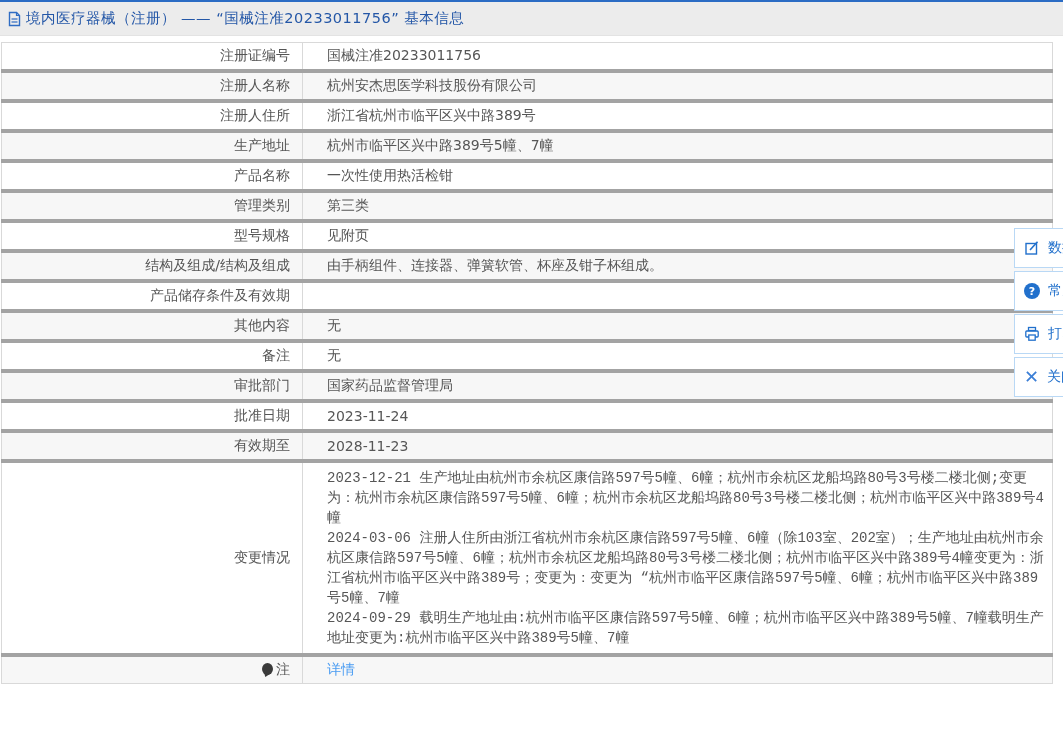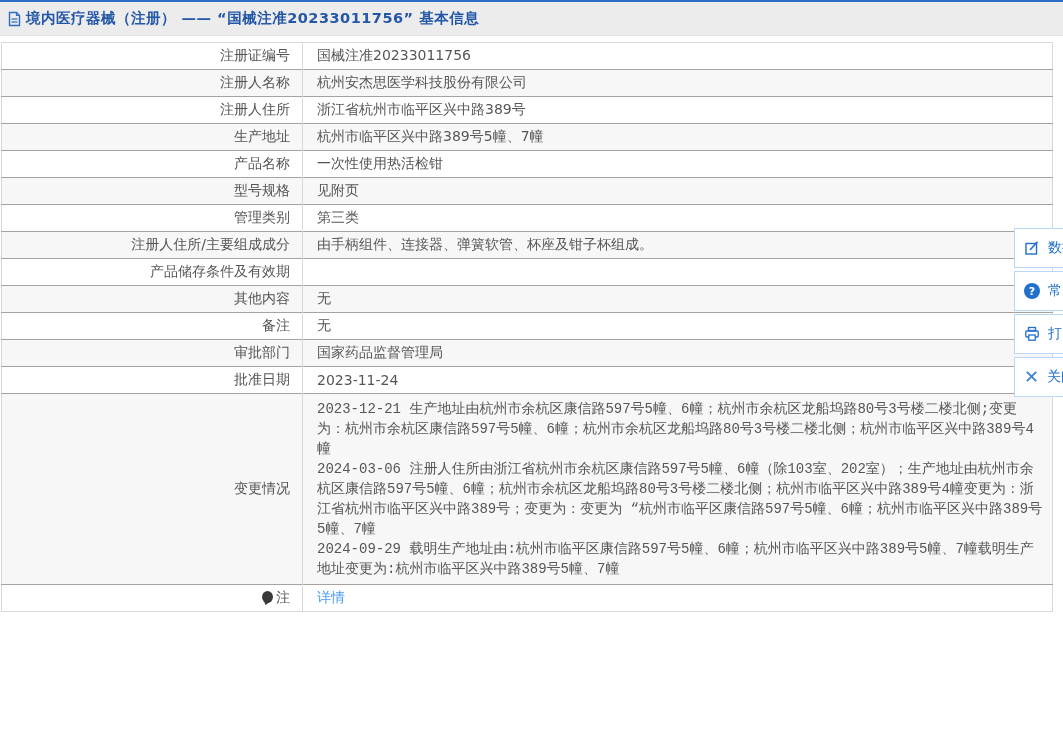--- a/index.html
+++ b/index.html
@@ -11,48 +11,48 @@
     font-family: "DejaVu Sans", "Liberation Sans", sans-serif;
   }
   .top-accent { height: 2px; background: #2b6cc4; width: 100%; }
   .page-header {
     height: 33px; background: #ececec;
     display: flex; align-items: center;
     padding-left: 7px; gap: 4px;
     border-bottom: 1px solid #e3e3e3;
   }
   .page-header .title {
-    color: #2457a7; font-size: 14.5px; font-weight: bold;
+    color: #2457a7; font-size: 14.5px; font-weight: normal;
     letter-spacing: 0.5px;
   }
   .doc-icon { display: inline-flex; }
   table.reg-table {
     border-collapse: collapse;
     margin: 6px 0 0 1px;
     width: 1052px;
     table-layout: fixed;
     border: 1px solid #d9d9d9;
     font-size: 14px;
     color: #565656;
   }
   table.reg-table tr { height: 19px; }
   table.reg-table tr:nth-child(even) { background: #f7f7f7; }
   table.reg-table tr:nth-child(odd) { background: #ffffff; }
-  table.reg-table tr + tr td { border-top: 1px solid #a3a3a3; }
+  table.reg-table tr + tr td { border-top: 4px solid #a3a3a3; }
   td.cell-label {
     width: 284px;
     text-align: right;
     padding: 4px 12px 4px 4px;
     border-right: 1px solid #d9d9d9;
     vertical-align: middle;
     color: #555555;
   }
   td.cell-value {
     text-align: left;
-    padding: 4px 8px 4px 14px;
+    padding: 4px 8px 4px 24px;
     vertical-align: middle;
     color: #565656;
   }
   td.cell-value.multi { padding-top: 5px; padding-bottom: 5px; }
   .para { line-height: 20px; font-family: Liberation Mono, monospace; }
   a.detail-link { color: #4a9cf2; text-decoration: none; font-size: 14px; }
   .balloon-icon {
     display: inline-block; width: 11px; height: 12px;
     background: #3a3a3a; border-radius: 50% 50% 50% 50%;
     position: relative; margin-right: 3px; vertical-align: -1px;
@@ -122,29 +122,29 @@
       </tr>
       <tr>
         <td class="cell-label">生产地址</td>
         <td class="cell-value">杭州市临平区兴中路389号5幢、7幢</td>
       </tr>
       <tr>
         <td class="cell-label">产品名称</td>
         <td class="cell-value">一次性使用热活检钳</td>
       </tr>
       <tr>
+        <td class="cell-label">管理类别</td>
+        <td class="cell-value">第三类</td>
+      </tr>
+      <tr>
         <td class="cell-label">型号规格</td>
         <td class="cell-value">见附页</td>
       </tr>
       <tr>
-        <td class="cell-label">管理类别</td>
-        <td class="cell-value">第三类</td>
-      </tr>
-      <tr>
-        <td class="cell-label">注册人住所/主要组成成分</td>
+        <td class="cell-label">结构及组成/结构及组成</td>
         <td class="cell-value">由手柄组件、连接器、弹簧软管、杯座及钳子杯组成。</td>
       </tr>
       <tr>
         <td class="cell-label">产品储存条件及有效期</td>
         <td class="cell-value"></td>
       </tr>
       <tr>
         <td class="cell-label">其他内容</td>
         <td class="cell-value">无</td>
       </tr>
@@ -152,20 +152,24 @@
         <td class="cell-label">备注</td>
         <td class="cell-value">无</td>
       </tr>
       <tr>
         <td class="cell-label">审批部门</td>
         <td class="cell-value">国家药品监督管理局</td>
       </tr>
       <tr>
         <td class="cell-label">批准日期</td>
         <td class="cell-value">2023-11-24</td>
+      </tr>
+      <tr>
+        <td class="cell-label">有效期至</td>
+        <td class="cell-value">2028-11-23</td>
       </tr>
       <tr>
         <td class="cell-label">变更情况</td>
         <td class="cell-value multi">
           <div class="para">2023-12-21 生产地址由杭州市余杭区康信路597号5幢、6幢；杭州市余杭区龙船坞路80号3号楼二楼北侧;变更为：杭州市余杭区康信路597号5幢、6幢；杭州市余杭区龙船坞路80号3号楼二楼北侧；杭州市临平区兴中路389号4幢</div>
           <div class="para">2024-03-06 注册人住所由浙江省杭州市余杭区康信路597号5幢、6幢（除103室、202室）；生产地址由杭州市余杭区康信路597号5幢、6幢；杭州市余杭区龙船坞路80号3号楼二楼北侧；杭州市临平区兴中路389号4幢变更为：浙江省杭州市临平区兴中路389号；变更为：变更为 “杭州市临平区康信路597号5幢、6幢；杭州市临平区兴中路389号5幢、7幢</div>
           <div class="para">2024-09-29 载明生产地址由:杭州市临平区康信路597号5幢、6幢；杭州市临平区兴中路389号5幢、7幢载明生产地址变更为:杭州市临平区兴中路389号5幢、7幢</div>
         </td>
       </tr>
       <tr>

